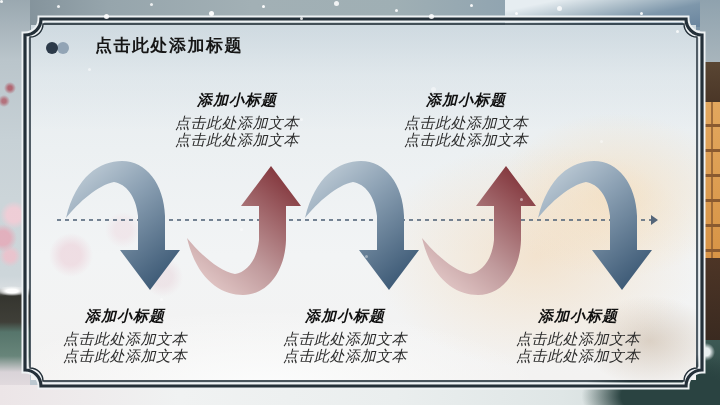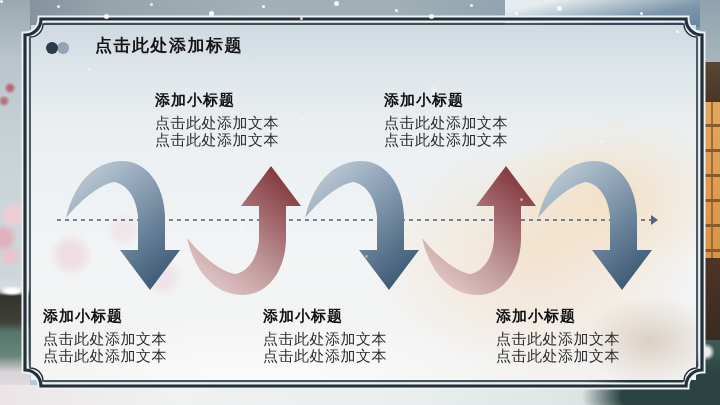--- a/index.html
+++ b/index.html
@@ -64,21 +64,21 @@
       240px 228px 0 rgba(255,255,255,.45), 600px 140px 0 rgba(255,255,255,.45),
       160px 298px 0 rgba(255,255,255,.4), 365px 255px 0 rgba(255,255,255,.4);}
 
   
   .dot{width:12px;height:12px;border-radius:50%;top:17px;}
   .dot-dark{left:15px;background:#2c3a49;z-index:3;}
   .dot-light{left:26px;background:#92a4b5;z-index:2;}
   .title{left:52px;top:9px;font-size:17px;font-weight:700;color:#161616;letter-spacing:1.5px;white-space:nowrap;margin-left:12px;}
 
   
-  .tblock{width:164px;text-align:left;}
+  .tblock{width:164px;text-align:center;font-style:italic;}
   .tblock .sub{font-size:15px;line-height:18px;font-weight:700;color:#101010;letter-spacing:1px;margin-bottom:5px;}
   .tblock .bl{font-size:15px;line-height:17px;color:#2b2b2b;letter-spacing:.5px;}
   .t1{left:124px;top:66px;}  .t2{left:353px;top:66px;}
   .b1{left:12px;top:282px;}  .b2{left:232px;top:282px;}  .b3{left:465px;top:282px;}
 
   
   .dash{left:26px;top:194px;width:596px;height:2px;z-index:1;opacity:.8;
     background:repeating-linear-gradient(90deg,#54667a 0 4px,rgba(84,102,122,0) 4px 8px);}
   .dash-tip{left:620px;top:190px;width:0;height:0;z-index:1;
     border-left:7px solid #54667a;border-top:5px solid transparent;border-bottom:5px solid transparent;}

